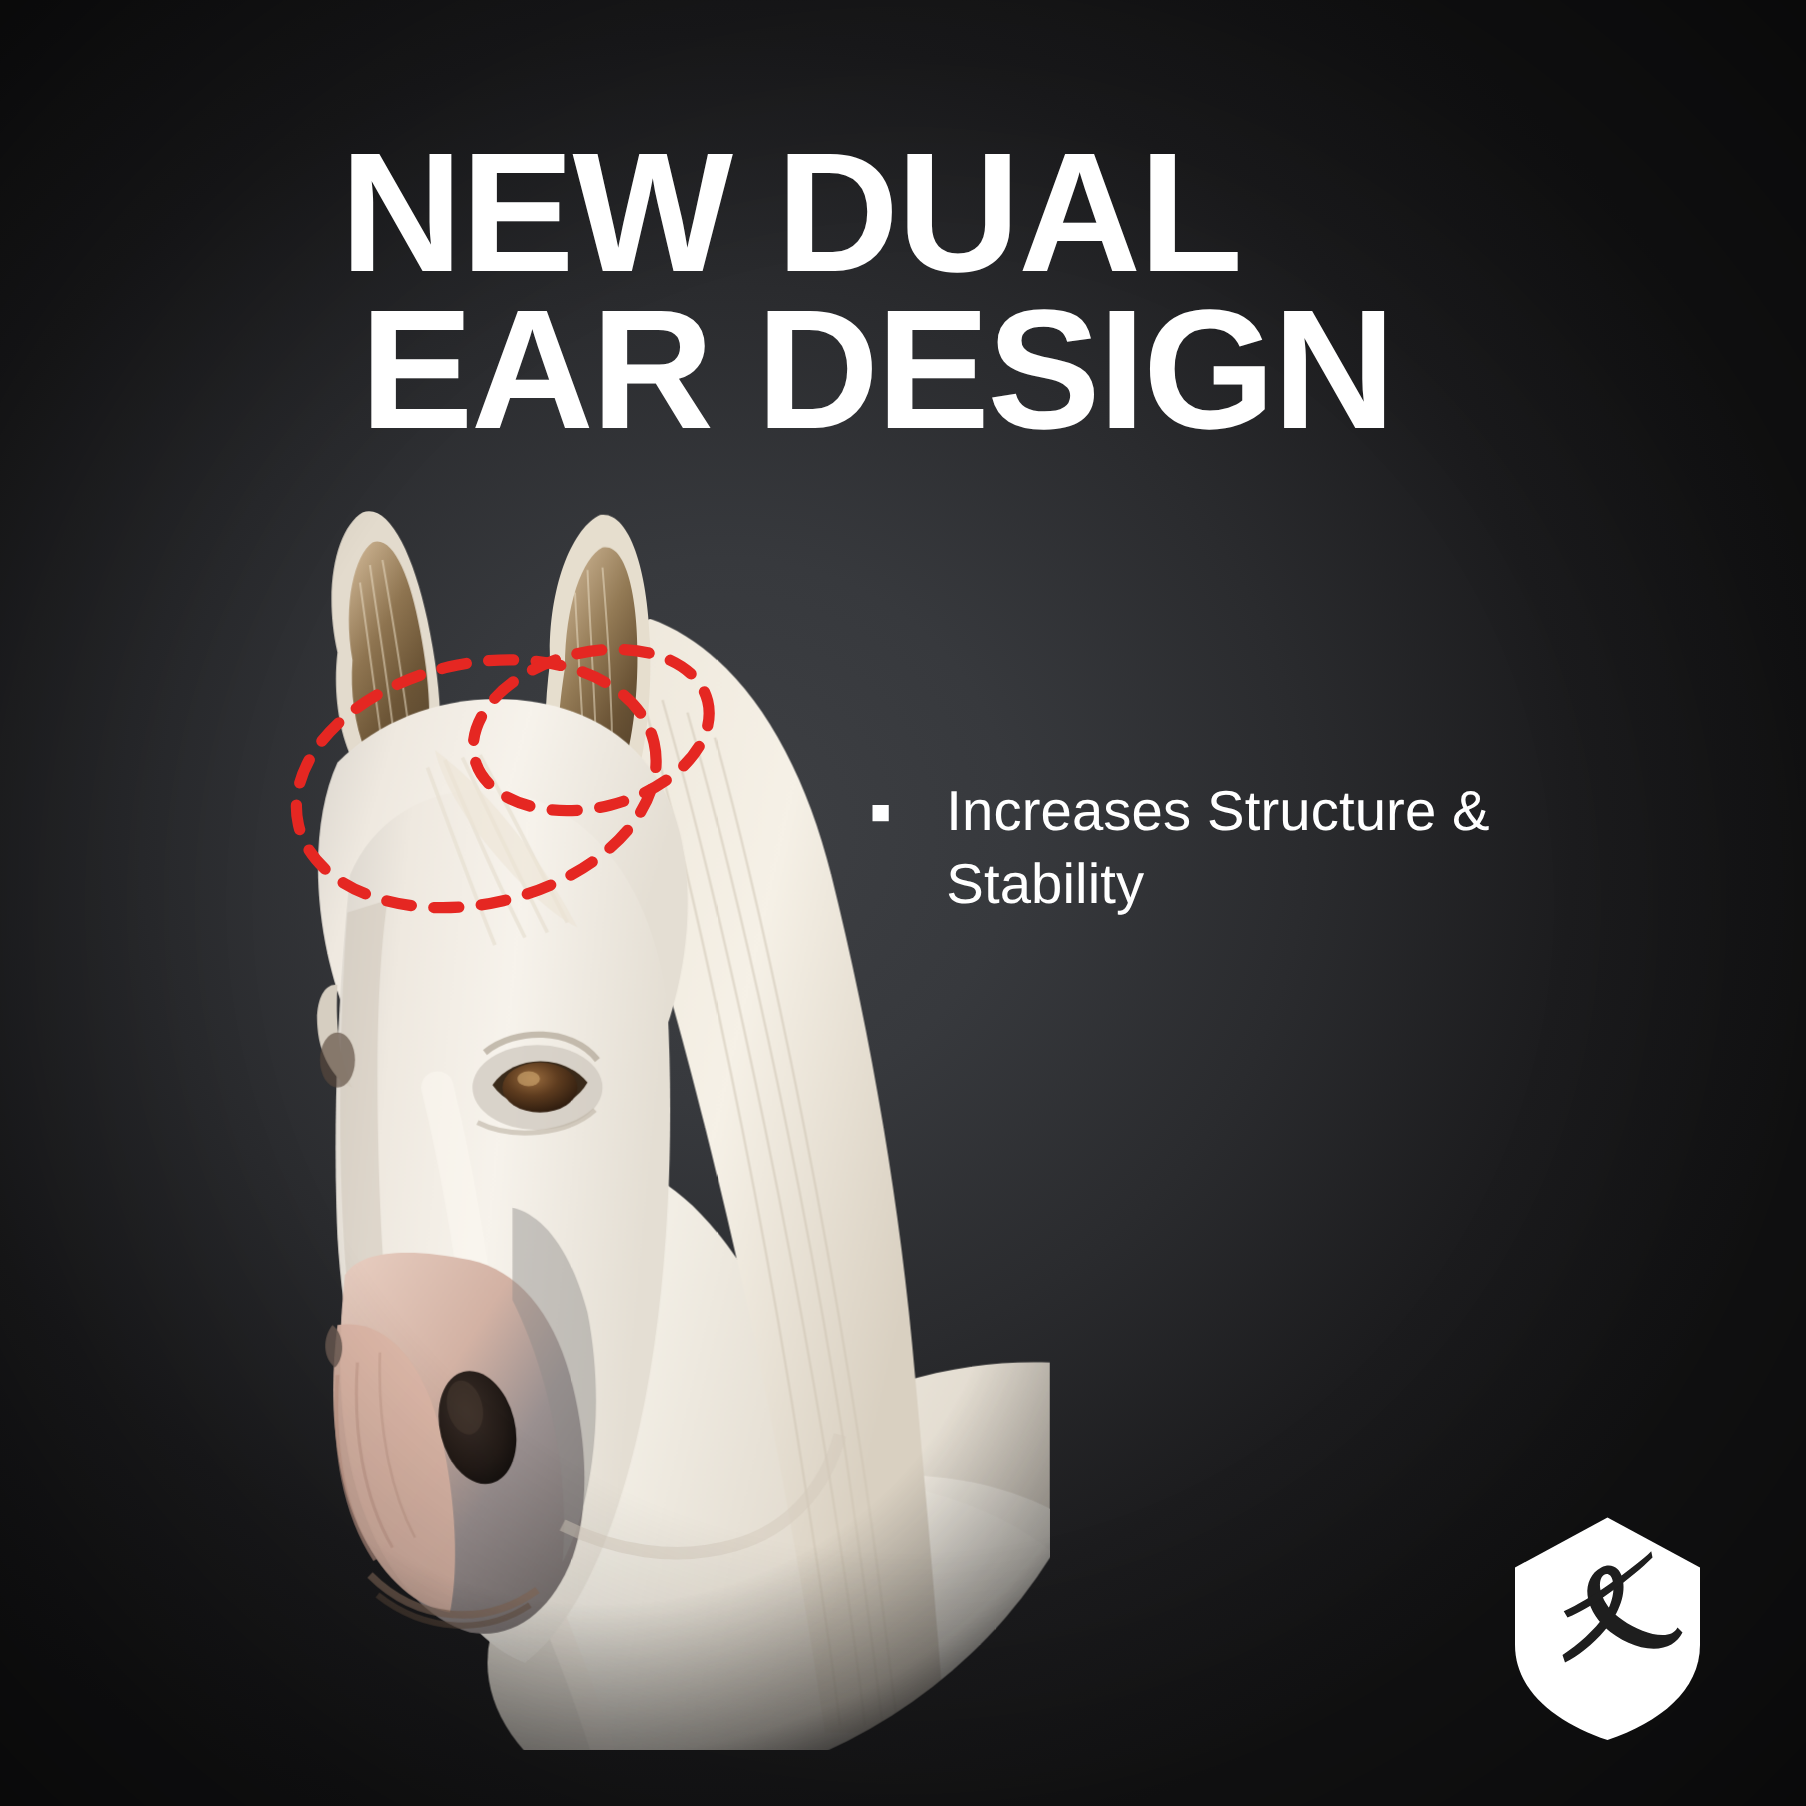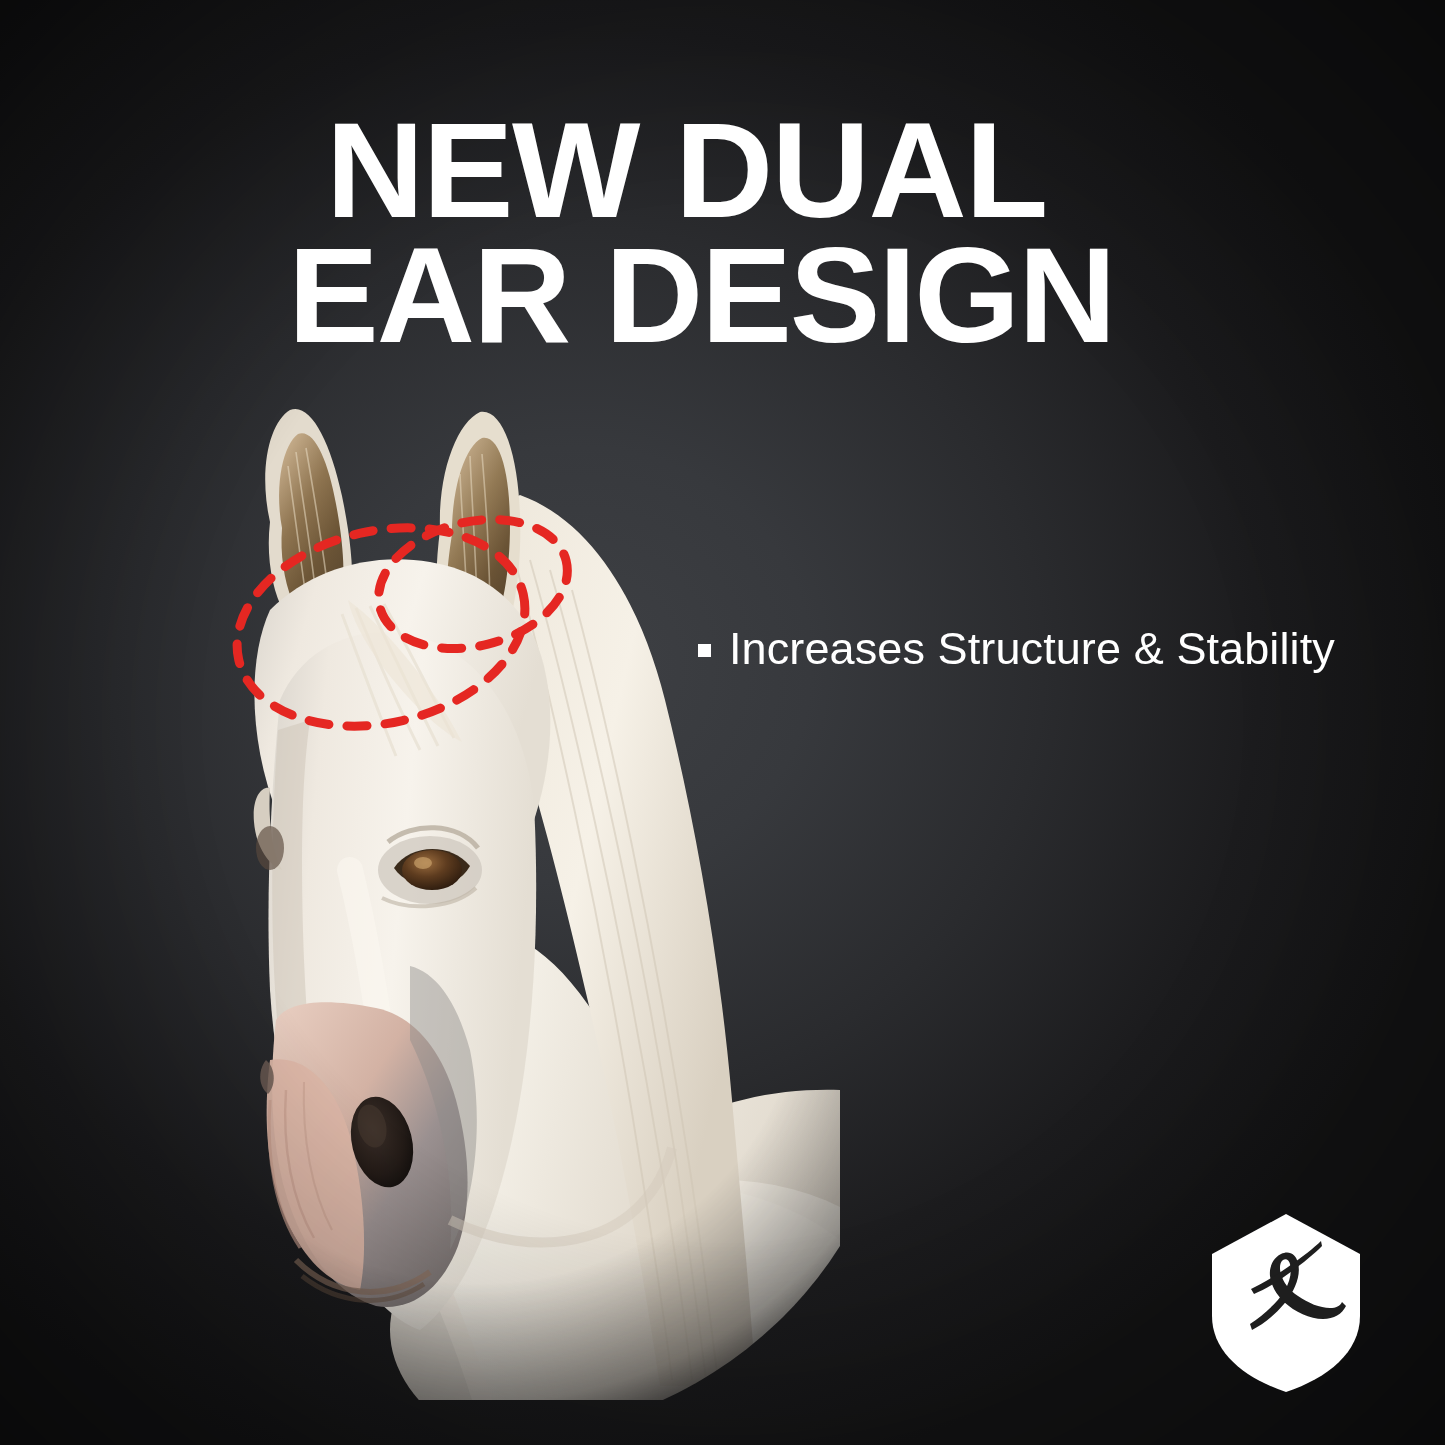--- a/index.html
+++ b/index.html
@@ -51,34 +51,35 @@
     width: 960px;
     color: #ffffff;
     font-weight: 700;
     font-size: 136px;
     line-height: 0.92;
     letter-spacing: -1.5px;
     text-transform: uppercase;
     font-stretch: condensed;
   }
   .headline .hl-line { display: block; white-space: nowrap; }
-  .headline .hl-line.l1 { margin-left: 54px; }
+  .headline .hl-line.l1 { }
   .headline .hl-line.l2 { margin-left: 16px; letter-spacing: -2px; }
 
   
   .bullets {
     position: absolute;
     left: 698px;
     top: 620px;
     width: 660px;
   }
   .bullet-row {
     display: flex;
     align-items: flex-start;
     margin-bottom: 58px;
+    gap: 28px;
   }
   .bullet-marker {
     flex: 0 0 auto;
     width: 13px;
     height: 13px;
     background: #ffffff;
     margin-top: 24px;
     margin-right: 18px;
   }
   .bullet-text {

